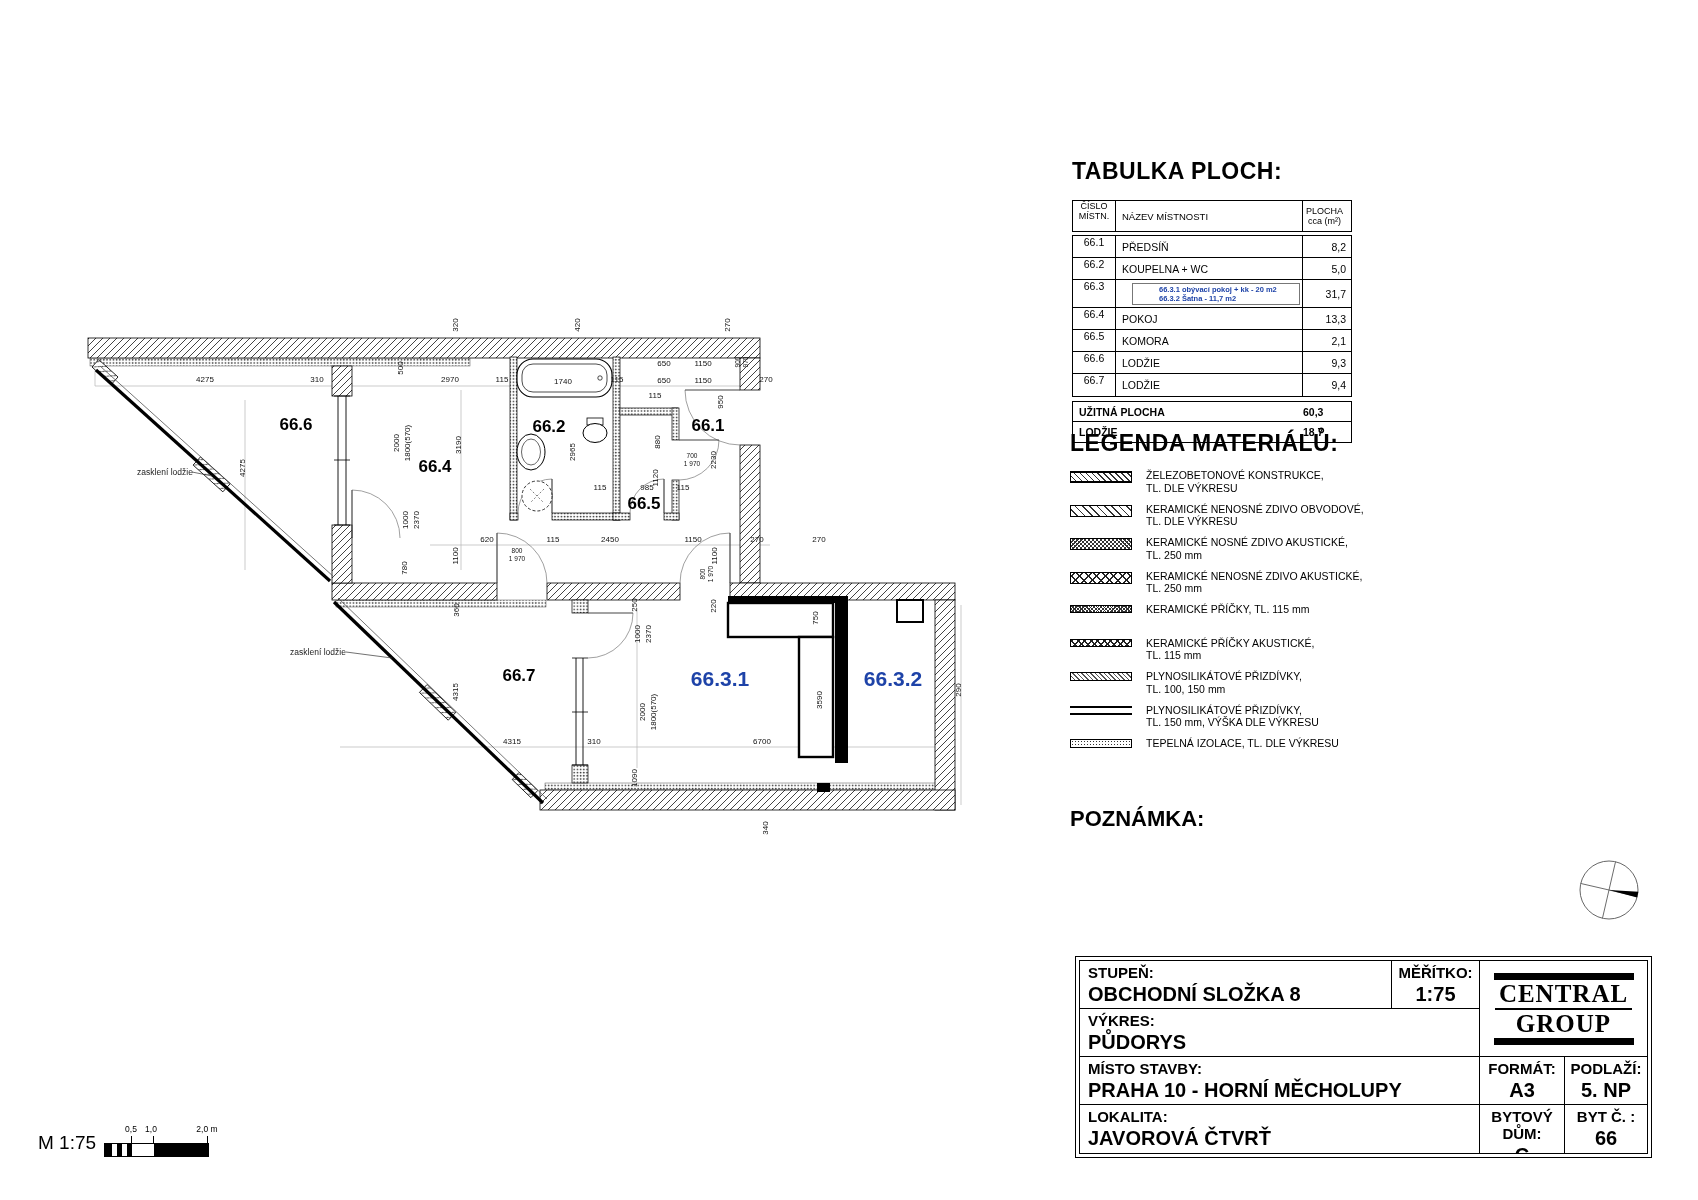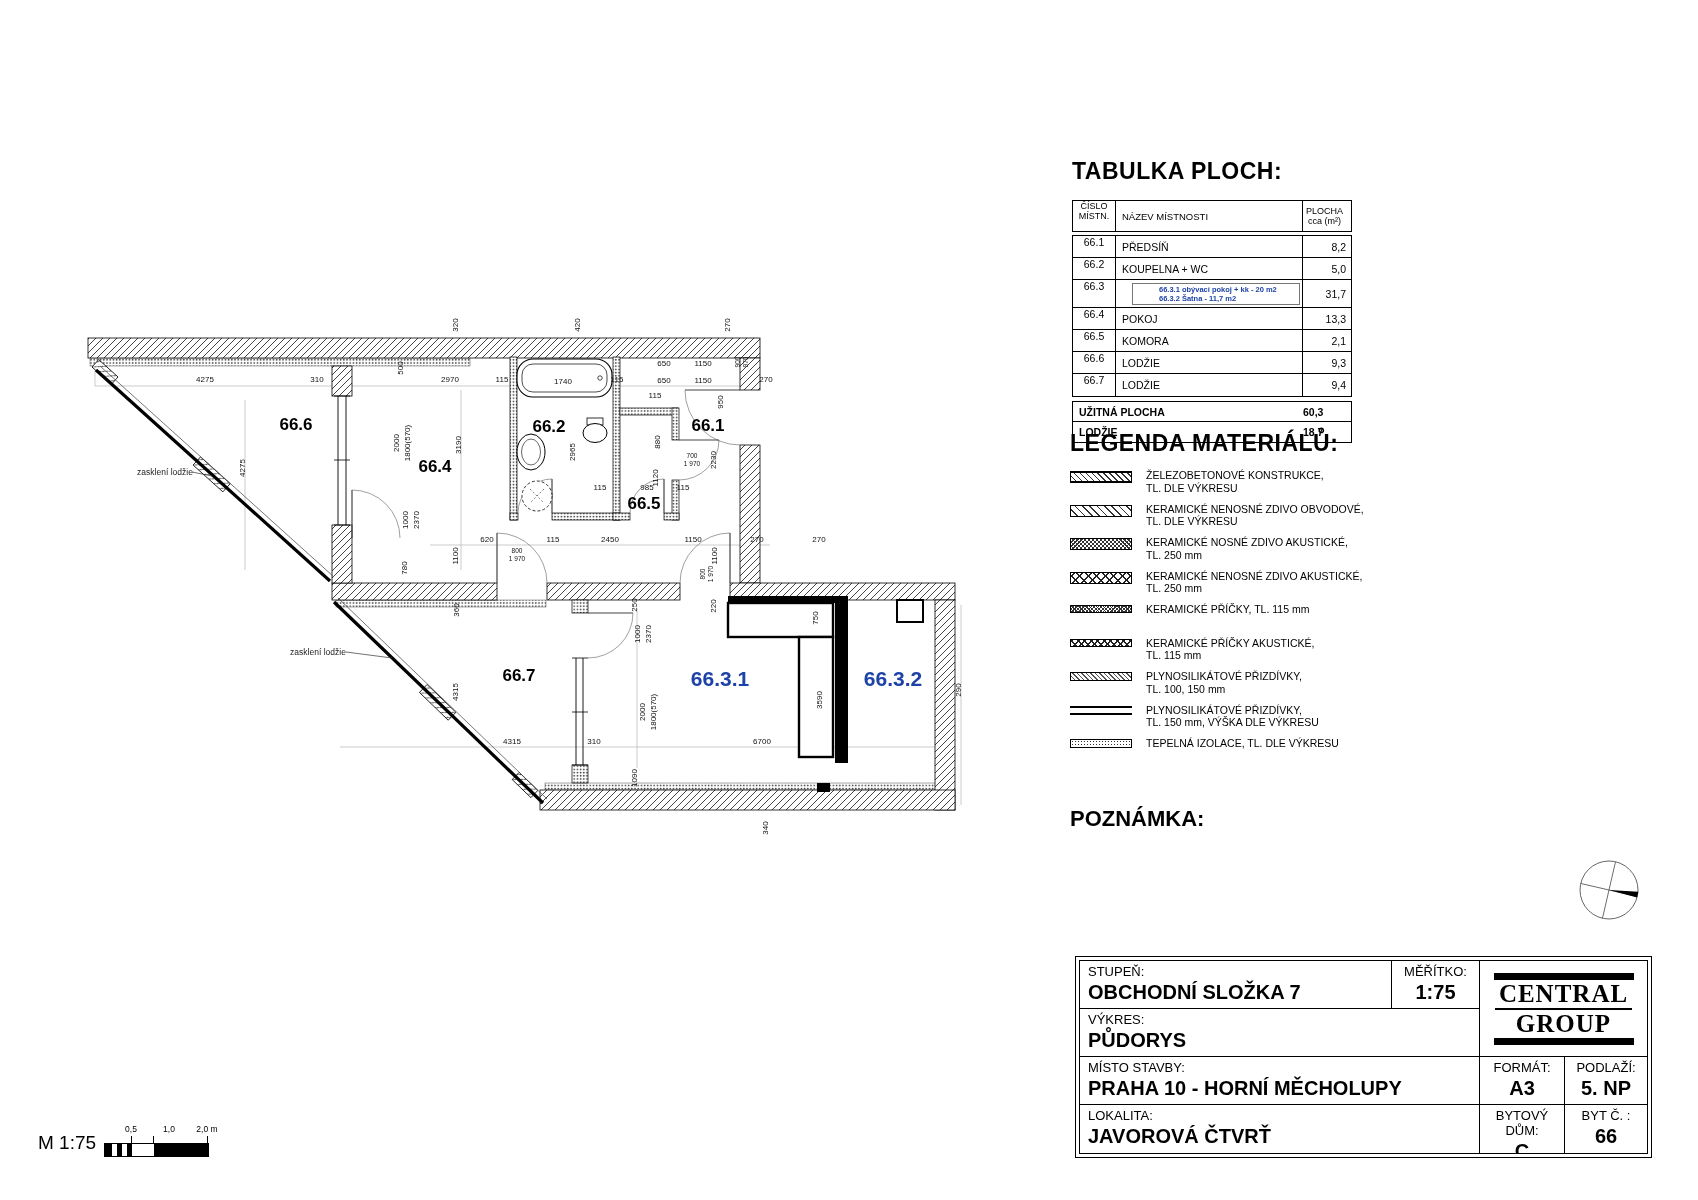--- a/index.html
+++ b/index.html
@@ -47,21 +47,21 @@
   #note{left:1070px;top:806px;width:600px;}
   #note-title{font-size:22px;font-weight:bold;margin-bottom:6px;}
   .note-line{font-size:10.5px;line-height:15px;white-space:nowrap;}
 
   
   #title-block{left:1075px;top:956px;width:577px;height:202px;box-sizing:border-box;border:1px solid #000;padding:3px;}
   #tb-grid{width:100%;height:100%;box-sizing:border-box;border:1px solid #000;display:grid;grid-template-columns:312px 88px 85px 1fr;grid-template-rows:1fr 1fr 1fr 1fr;}
   .tb-cell{border-right:1px solid #000;border-bottom:1px solid #000;padding:3px 0 0 8px;box-sizing:border-box;overflow:hidden;}
   .tb-cell.last-col{border-right:none;}
   .tb-cell.last-row{border-bottom:none;}
-  .tb-label{font-size:13px;}
+  .tb-label{font-size:15px;font-weight:bold;}
   .tb-value{font-size:20px;font-weight:bold;margin-top:2px;white-space:nowrap;}
   .tb-center{text-align:center;padding-left:0;}
   #tb-logo{grid-column:3/5;grid-row:1/3;border-bottom:1px solid #000;display:flex;flex-direction:column;align-items:center;justify-content:center;padding:6px 12px;box-sizing:border-box;}
   .logo-bar{width:140px;height:7px;background:#000;}
   .logo-word{font-family:"Liberation Serif",serif;font-weight:bold;font-size:25px;line-height:28px;letter-spacing:1px;}
   .logo-top-word{border-bottom:2px solid #000;padding:0 4px;}
 
   
   #scale-bar{left:38px;top:1118px;width:220px;height:45px;}
   #sb-text{position:absolute;left:0;top:14px;font-size:19px;}
@@ -399,21 +399,21 @@
 </div>
 
 <div class="abs" id="note">
   <div id="note-title">POZNÁMKA:</div>
 </div>
 
 <div class="abs" id="title-block">
   <div id="tb-grid">
     <div class="tb-cell" style="grid-column:1;grid-row:1">
       <div class="tb-label">STUPEŇ:</div>
-      <div class="tb-value">OBCHODNÍ SLOŽKA 7</div>
+      <div class="tb-value">OBCHODNÍ SLOŽKA 8</div>
     </div>
     <div class="tb-cell tb-center" style="grid-column:2;grid-row:1">
       <div class="tb-label">MĚŘÍTKO:</div>
       <div class="tb-value">1:75</div>
     </div>
     <div id="tb-logo" class="tb-cell last-col">
       <div class="logo-bar"></div>
       <div class="logo-word logo-top-word">CENTRAL</div>
       <div class="logo-word">GROUP</div>
       <div class="logo-bar"></div>
@@ -447,21 +447,21 @@
       <div class="tb-value">66</div>
     </div>
   </div>
 </div>
 
 <div class="abs" id="scale-bar">
   <div id="sb-text">M 1:75</div>
   <div id="sb-ticks">
       <div class="sb-label" style="left: 93px;">0,5</div>
       <div class="sb-tickline" style="left: 93px;"></div>
-      <div class="sb-label" style="left: 131px;">1,0</div>
+      <div class="sb-label" style="left: 113px;">1,0</div>
       <div class="sb-tickline" style="left: 115px;"></div>
       <div class="sb-label" style="left: 169px;">2,0 m</div>
       <div class="sb-tickline" style="left: 169px;"></div>
     </div>
   <div id="sb-bar">
     <div class="sb-seg" style="left:0;width:7px;background:#000"></div>
     <div class="sb-seg" style="left:12px;width:5px;background:#000"></div>
     <div class="sb-seg" style="left:22px;width:5px;background:#000"></div>
     <div class="sb-seg" style="left:49px;width:54px;background:#000"></div>
   </div>

